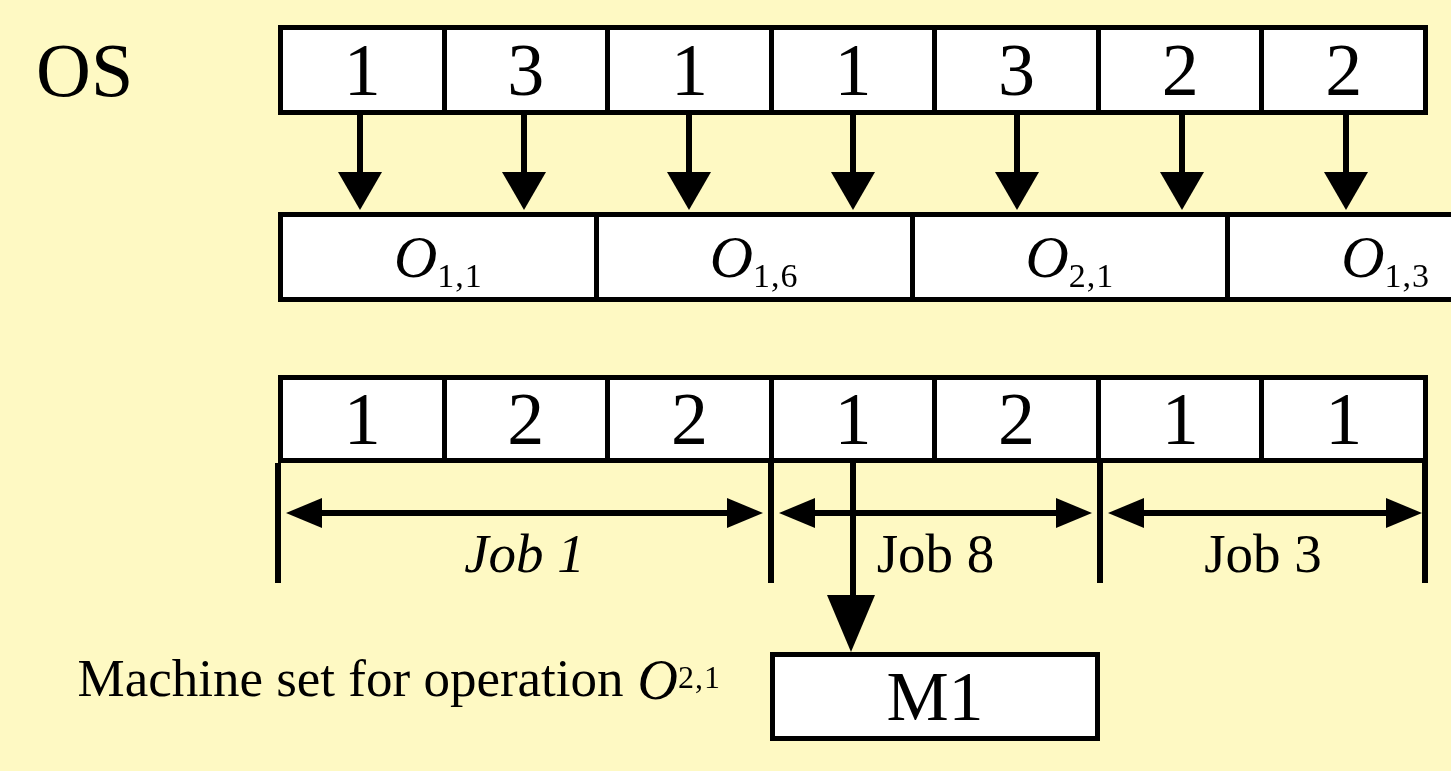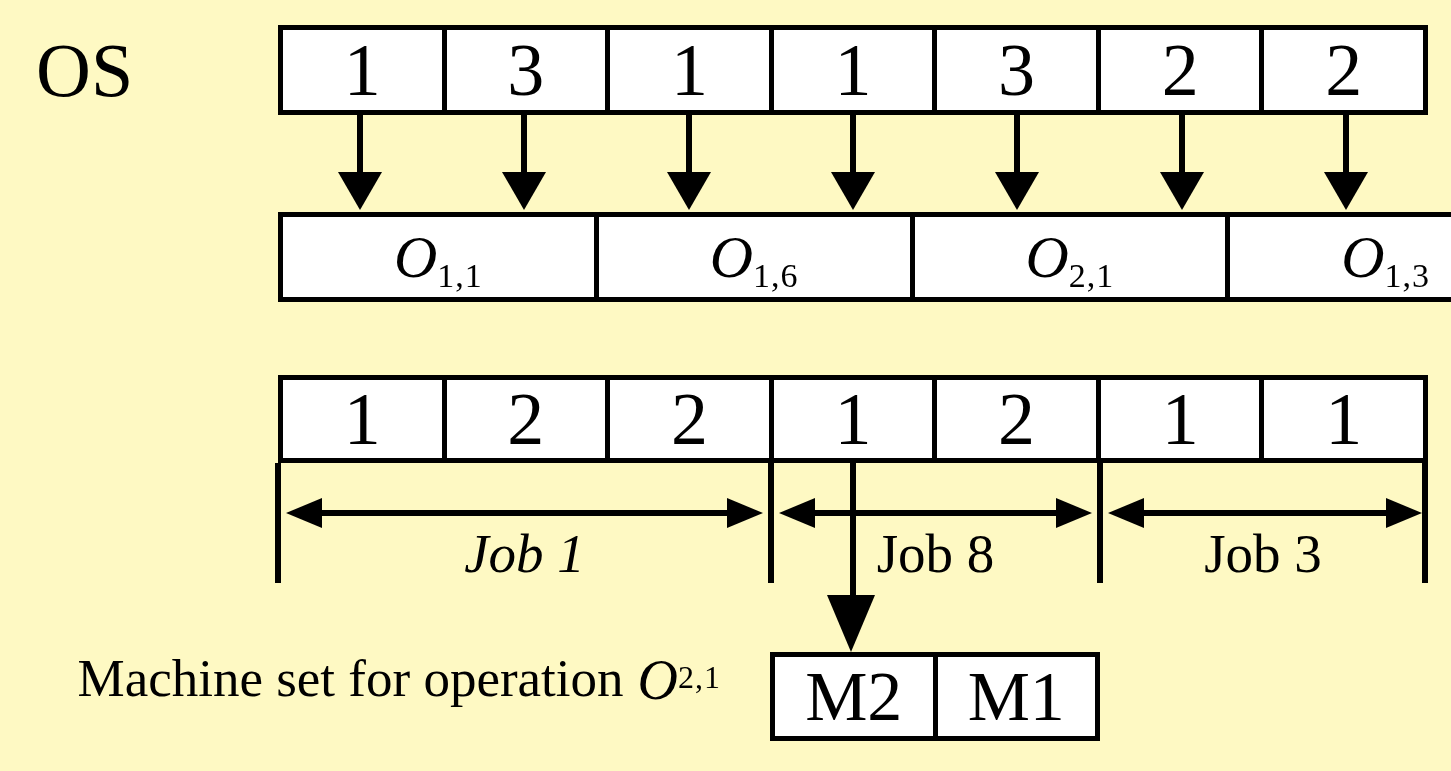--- a/index.html
+++ b/index.html
@@ -182,20 +182,17 @@
   <div class="vhead-big" style="left:827px; top:595px;"></div>
 
   <div class="caption">
     <span>Machine set for operation</span>
       <span class="op-base">O</span>
       <span class="op-sub">2,1</span>
   </div>
 
   <div class="row" style="left:770px; top:652px; width:330px; height:89px;">
     <div class="cell">
-        <span class="mcell">M2</span>
-      </div>
-    <div class="cell">
         <span class="mcell">M1</span>
       </div>
   </div>
 
 </div>
 
 </body></html>

